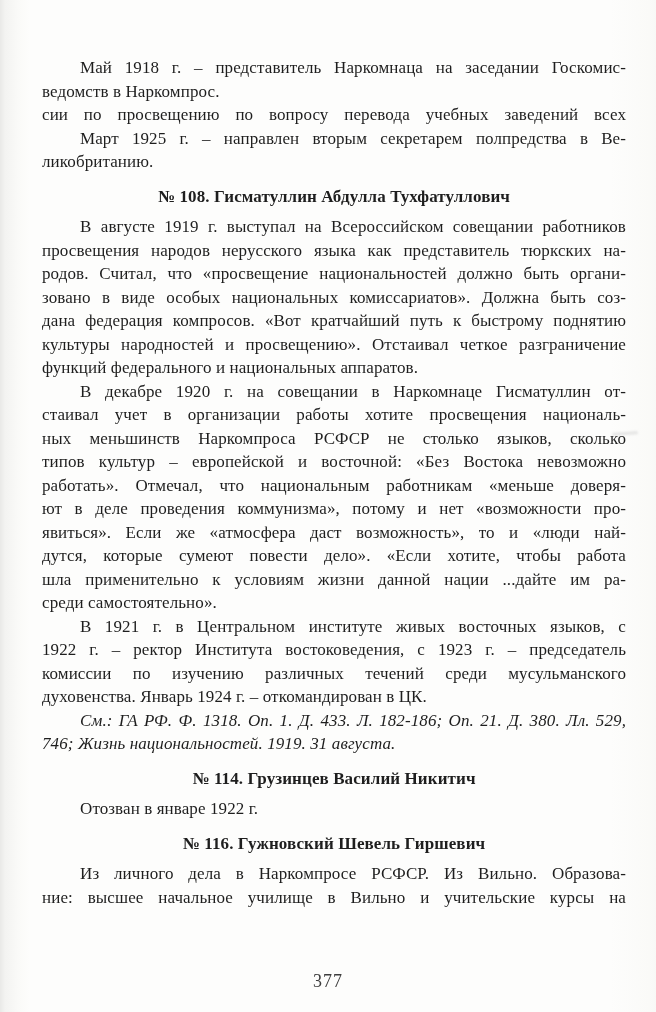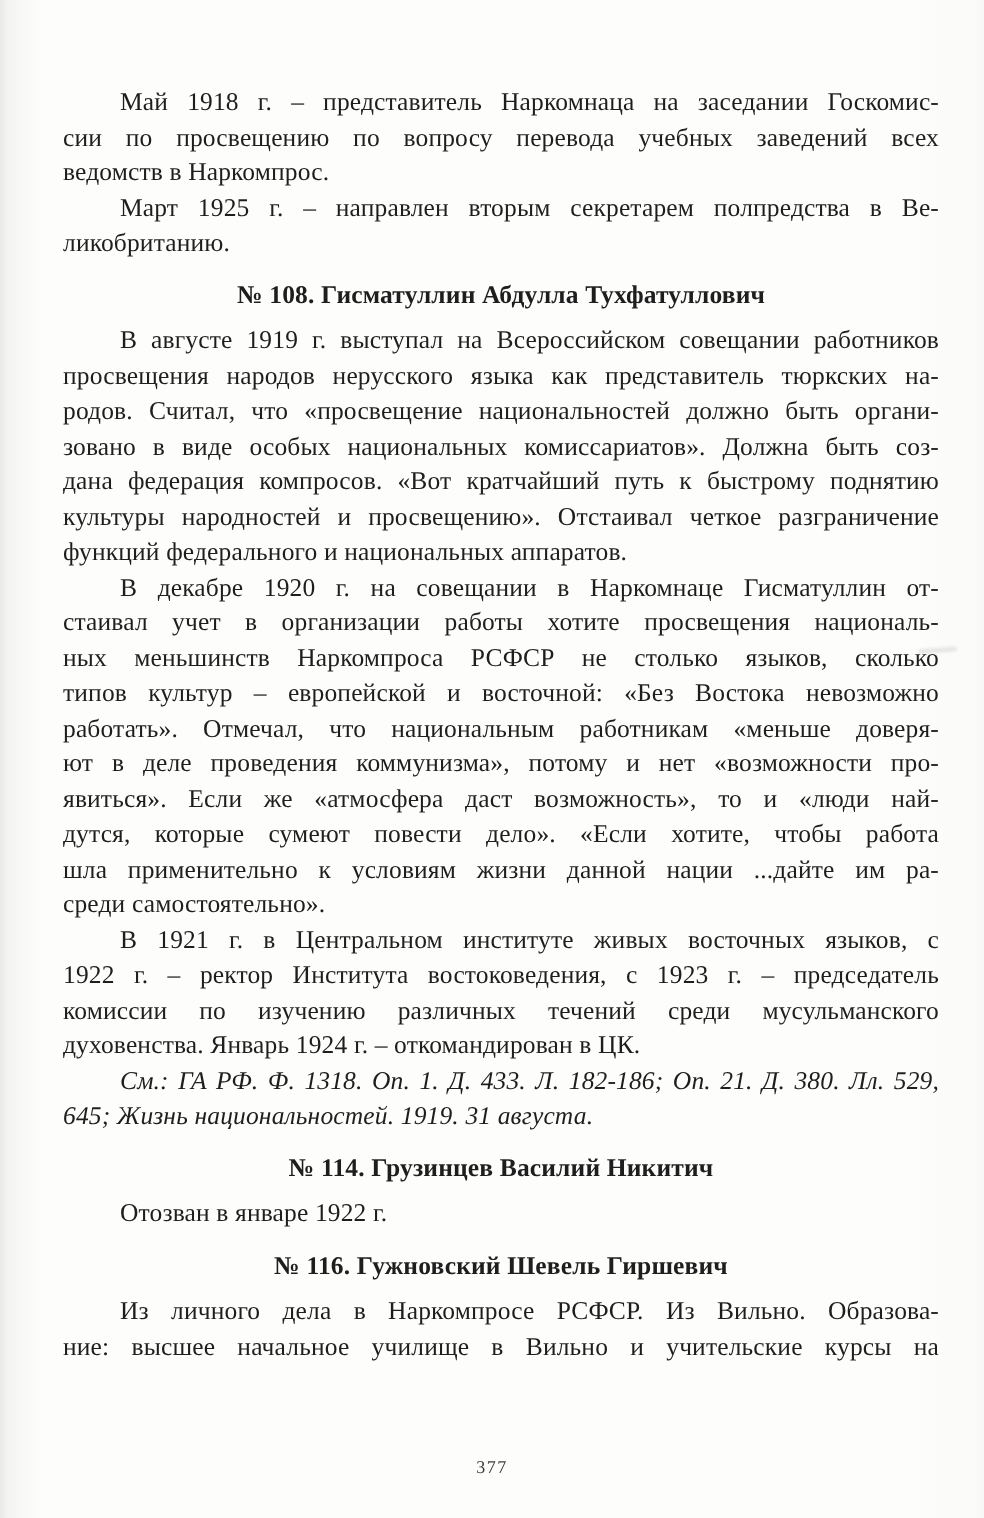--- a/index.html
+++ b/index.html
@@ -46,21 +46,21 @@
     margin: 11px 0 7px 0;
     text-align: center;
     font-weight: bold;
   }
   .page-number {
     position: absolute;
     left: 0;
     top: 971px;
     width: 100%;
     text-align: center;
-    font-size: 12px;
+    font-size: 18px;
     color: #3d3d3d;
     letter-spacing: 1px;
   }
   
   .scan-smudge {
     position: absolute;
     left: 612px;
     top: 432px;
     width: 26px;
     height: 3px;
@@ -72,22 +72,22 @@
 </style>
 </head>
 <body>
 
 <div class="page">
 
   <div class="text-col">
 
     <div class="block-paragraph">
         <div class="tline first">Май 1918 г. – представитель Наркомнаца на заседании Госкомис-</div>
+        <div class="tline last">ведомств в Наркомпрос.</div>
         <div class="tline">сии по просвещению по вопросу перевода учебных заведений всех</div>
-        <div class="tline last">ведомств в Наркомпрос.</div>
       </div>
 
     <div class="block-paragraph">
         <div class="tline first">Март 1925 г. – направлен вторым секретарем полпредства в Ве-</div>
         <div class="tline last">ликобританию.</div>
       </div>
 
 
     <div class="block-heading">№ 108. Гисматуллин Абдулла Тухфатуллович</div>
 
@@ -116,21 +116,21 @@
 
     <div class="block-paragraph">
         <div class="tline first">В 1921 г. в Центральном институте живых восточных языков, с</div>
         <div class="tline">1922 г. – ректор Института востоковедения, с 1923 г. – председатель</div>
         <div class="tline">комиссии по изучению различных течений среди мусульманского</div>
         <div class="tline last">духовенства. Январь 1924 г. – откомандирован в ЦК.</div>
       </div>
 
     <div class="block-reference">
         <div class="tline first">См.: ГА РФ. Ф. 1318. Оп. 1. Д. 433. Л. 182-186; Оп. 21. Д. 380. Лл. 529,</div>
-        <div class="tline last">645; Жизнь национальностей. 1919. 31 августа.</div>
+        <div class="tline last">746; Жизнь национальностей. 1919. 31 августа.</div>
       </div>
 
     <div class="block-heading">№ 114. Грузинцев Василий Никитич</div>
 
     <div class="block-paragraph">
         <div class="tline first last">Отозван в январе 1922 г.</div>
       </div>
 
     <div class="block-heading">№ 116. Гужновский Шевель Гиршевич</div>
 

